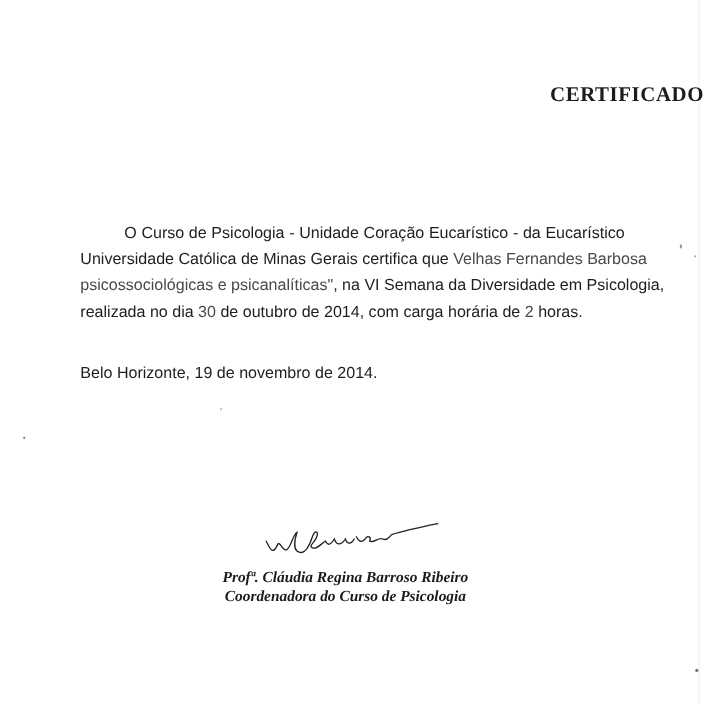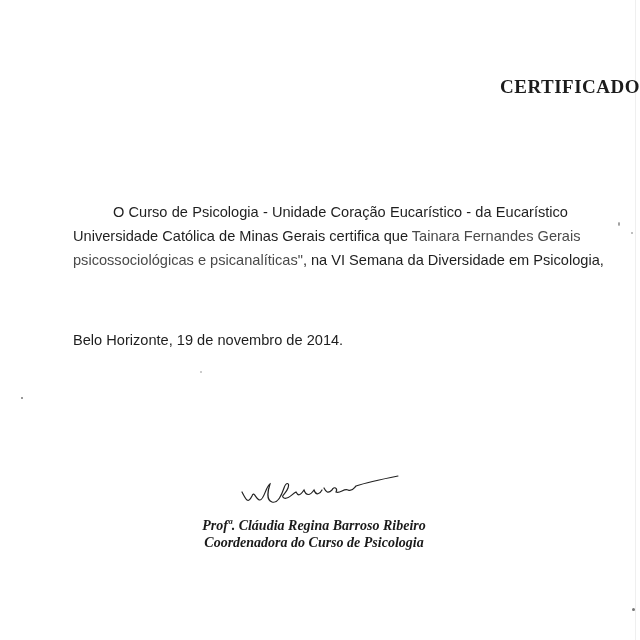--- a/index.html
+++ b/index.html
@@ -37,24 +37,27 @@
 
 <div class="page-edge"></div>
 
 <div class="title">CERTIFICADO</div>
 
 <div class="body-text">
   <span class="line indent">
     <span>O Curso de Psicologia - Unidade Coração Eucarístico - da Eucarístico</span>
   </span>
   <span class="line">
-    <span>Universidade Católica de Minas Gerais certifica que </span><span class="filled">Tainara Fernandes Gerais</span>
+    <span>Universidade Católica de Minas Gerais certifica que </span><span class="filled">Velhas Fernandes Barbosa</span>
   </span>
   <span class="line">
     <span class="filled">psicossociológicas e psicanalíticas"</span><span>, na VI Semana da Diversidade em Psicologia,</span>
+  </span>
+  <span class="line last">
+    <span>realizada no dia </span><span class="filled">30</span><span> de outubro de 2014, com carga horária de </span><span class="filled">2</span><span> horas.</span>
   </span>
 </div>
 
 <div class="place-date">Belo Horizonte, 19 de novembro de 2014.</div>
 
 <svg class="signature" viewBox="0 0 170 42">
   <path d="M4 22 C8 30, 10 34, 14 26 C16 20, 18 30, 22 30 C26 30, 28 16, 32 14 C30 20, 28 30, 34 32 C40 34, 44 24, 46 18 C48 12, 52 12, 50 18 C48 24, 42 26, 46 28 C50 30, 54 24, 58 22 C60 26, 62 26, 66 20 C68 26, 72 26, 76 20 C78 26, 82 24, 84 20 M86 18 C88 22, 90 24, 94 20 C96 16, 100 18, 98 22 C102 24, 106 18, 110 20 C114 22, 116 18, 118 16 C124 14, 140 10, 160 6" fill="none" stroke="#222" stroke-width="1.2" stroke-linecap="round"></path>
 </svg>
 
 <div class="sig-name">Profª. Cláudia Regina Barroso Ribeiro</div>

